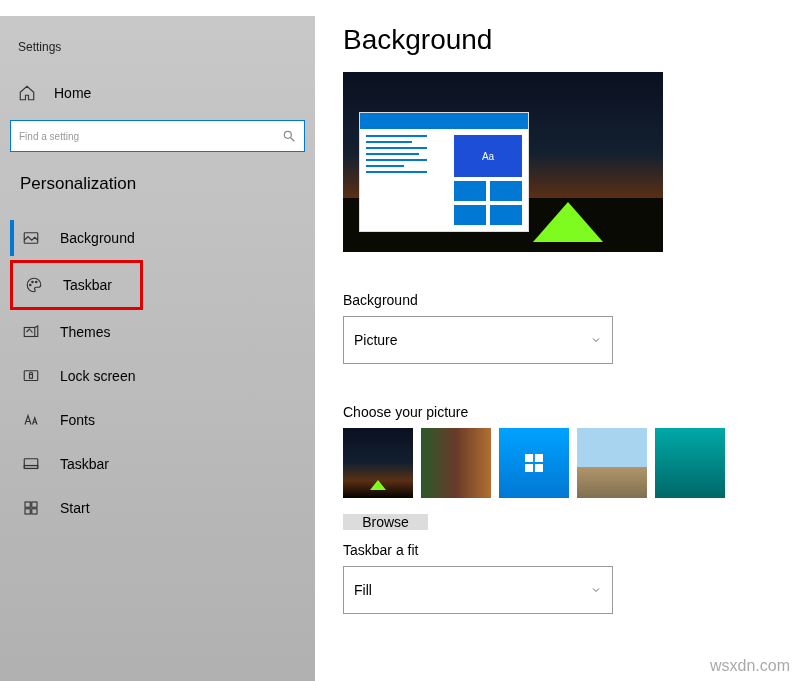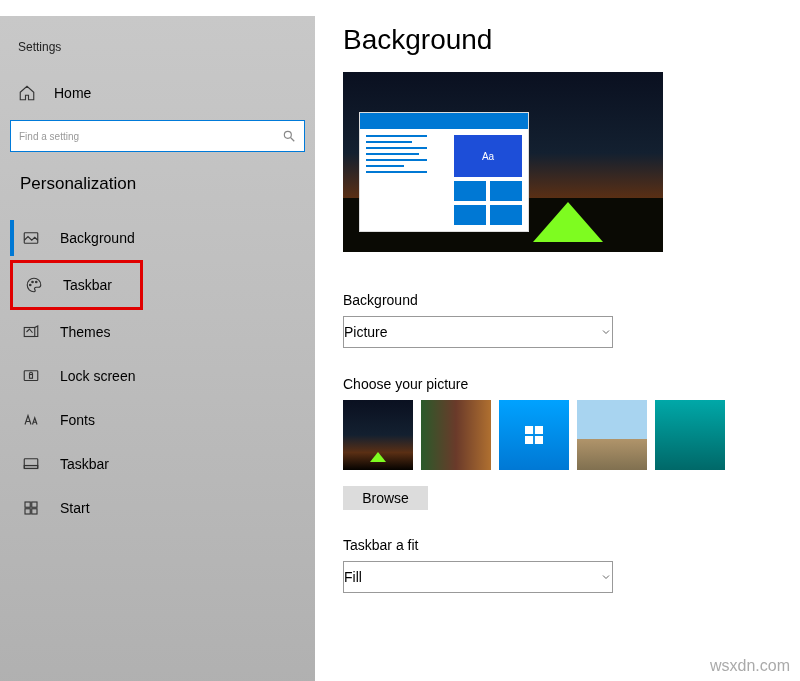--- a/index.html
+++ b/index.html
@@ -35,34 +35,34 @@
     .preview .window .tbar { height:16px; background:#0078d4; }
     .preview .window .content { display:flex; height:calc(100% - 16px); }
     .preview .window .text-col { flex:1; padding:6px; display:flex; flex-direction:column; gap:4px;}
     .preview .window .line { height:2px; background:#0078d4; width:80%;}
     .preview .window .tiles { width:80px; padding:6px; display:flex; flex-direction:column; gap:4px;}
     .preview .window .bigtile { height:50px; background:#1d4ed8; color:#fff; display:flex; align-items:center; justify-content:center; font-size:10px;}
     .preview .window .row { display:flex; gap:4px;}
     .preview .window .smtile { flex:1; height:20px; background:#0078d4;}
     
     .field-label { font-size: 14px; margin-bottom: 8px; }
-    .dropdown { display: flex; align-items: center; justify-content: space-between; border: 1px solid #999; height: 32px; width: 270px; padding: 0 0; margin-bottom: 28px; cursor:pointer; }
+    .dropdown { display: flex; align-items: center; justify-content: space-between; border: 1px solid #999; height: 48px; width: 270px; padding: 0 10px; margin-bottom: 40px; cursor:pointer; }
     .chev { width:12px; height:12px; }
     
     .thumbs { display:flex; gap:8px; margin-bottom: 16px; }
     .thumb { width:70px; height:70px; cursor:pointer; }
     .thumb-1 { background: linear-gradient(180deg,#0a1020 0%,#132030 50%,#5a2f14 75%,#050300 100%); position:relative;}
     .thumb-1::after{content:"";position:absolute;bottom:8px;left:50%;transform:translateX(-50%);width:16px;height:10px;background:#7efc20;clip-path:polygon(50% 0,100% 100%,0 100%);}
     .thumb-2 { background: linear-gradient(90deg,#2a5a2a 0%, #6a3a2a 50%, #b07030 100%);}
     .thumb-3 { background: linear-gradient(180deg,#00a2ff 0%, #0078d4 100%); display:flex;align-items:center;justify-content:center;}
     .thumb-3::after{content:"";width:18px;height:18px;background:#fff;clip-path:polygon(0 0,45% 0,45% 45%,0 45%,0 55%,45% 55%,45% 100%,55% 100%,55% 55%,100% 55%,100% 45%,55% 45%,55% 0,100% 0,100% 100%,0 100%);}
     .thumb-4 { background: linear-gradient(180deg,#a8d4f0 0%,#a8d4f0 55%,#b0946a 56%, #807050 100%);}
     .thumb-5 { background: linear-gradient(180deg,#00a8a8 0%, #006868 100%);}
     
-    .browse-btn { background:#dcdcdc; border:none; height:24px; width:85px; font-size:14px; cursor:pointer; margin-bottom: 27px;}
+    .browse-btn { background:#dcdcdc; border:none; height:16px; width:85px; font-size:14px; cursor:pointer; margin-bottom: 12px;}
     
     .watermark { position:absolute; bottom:6px; right:10px; font-size:16px; color:#aaa;}
   </style>
 </head>
 <body>
 
 <div class="sidebar">
   <div class="app-title">Settings</div>
 
   <div class="nav-home">

